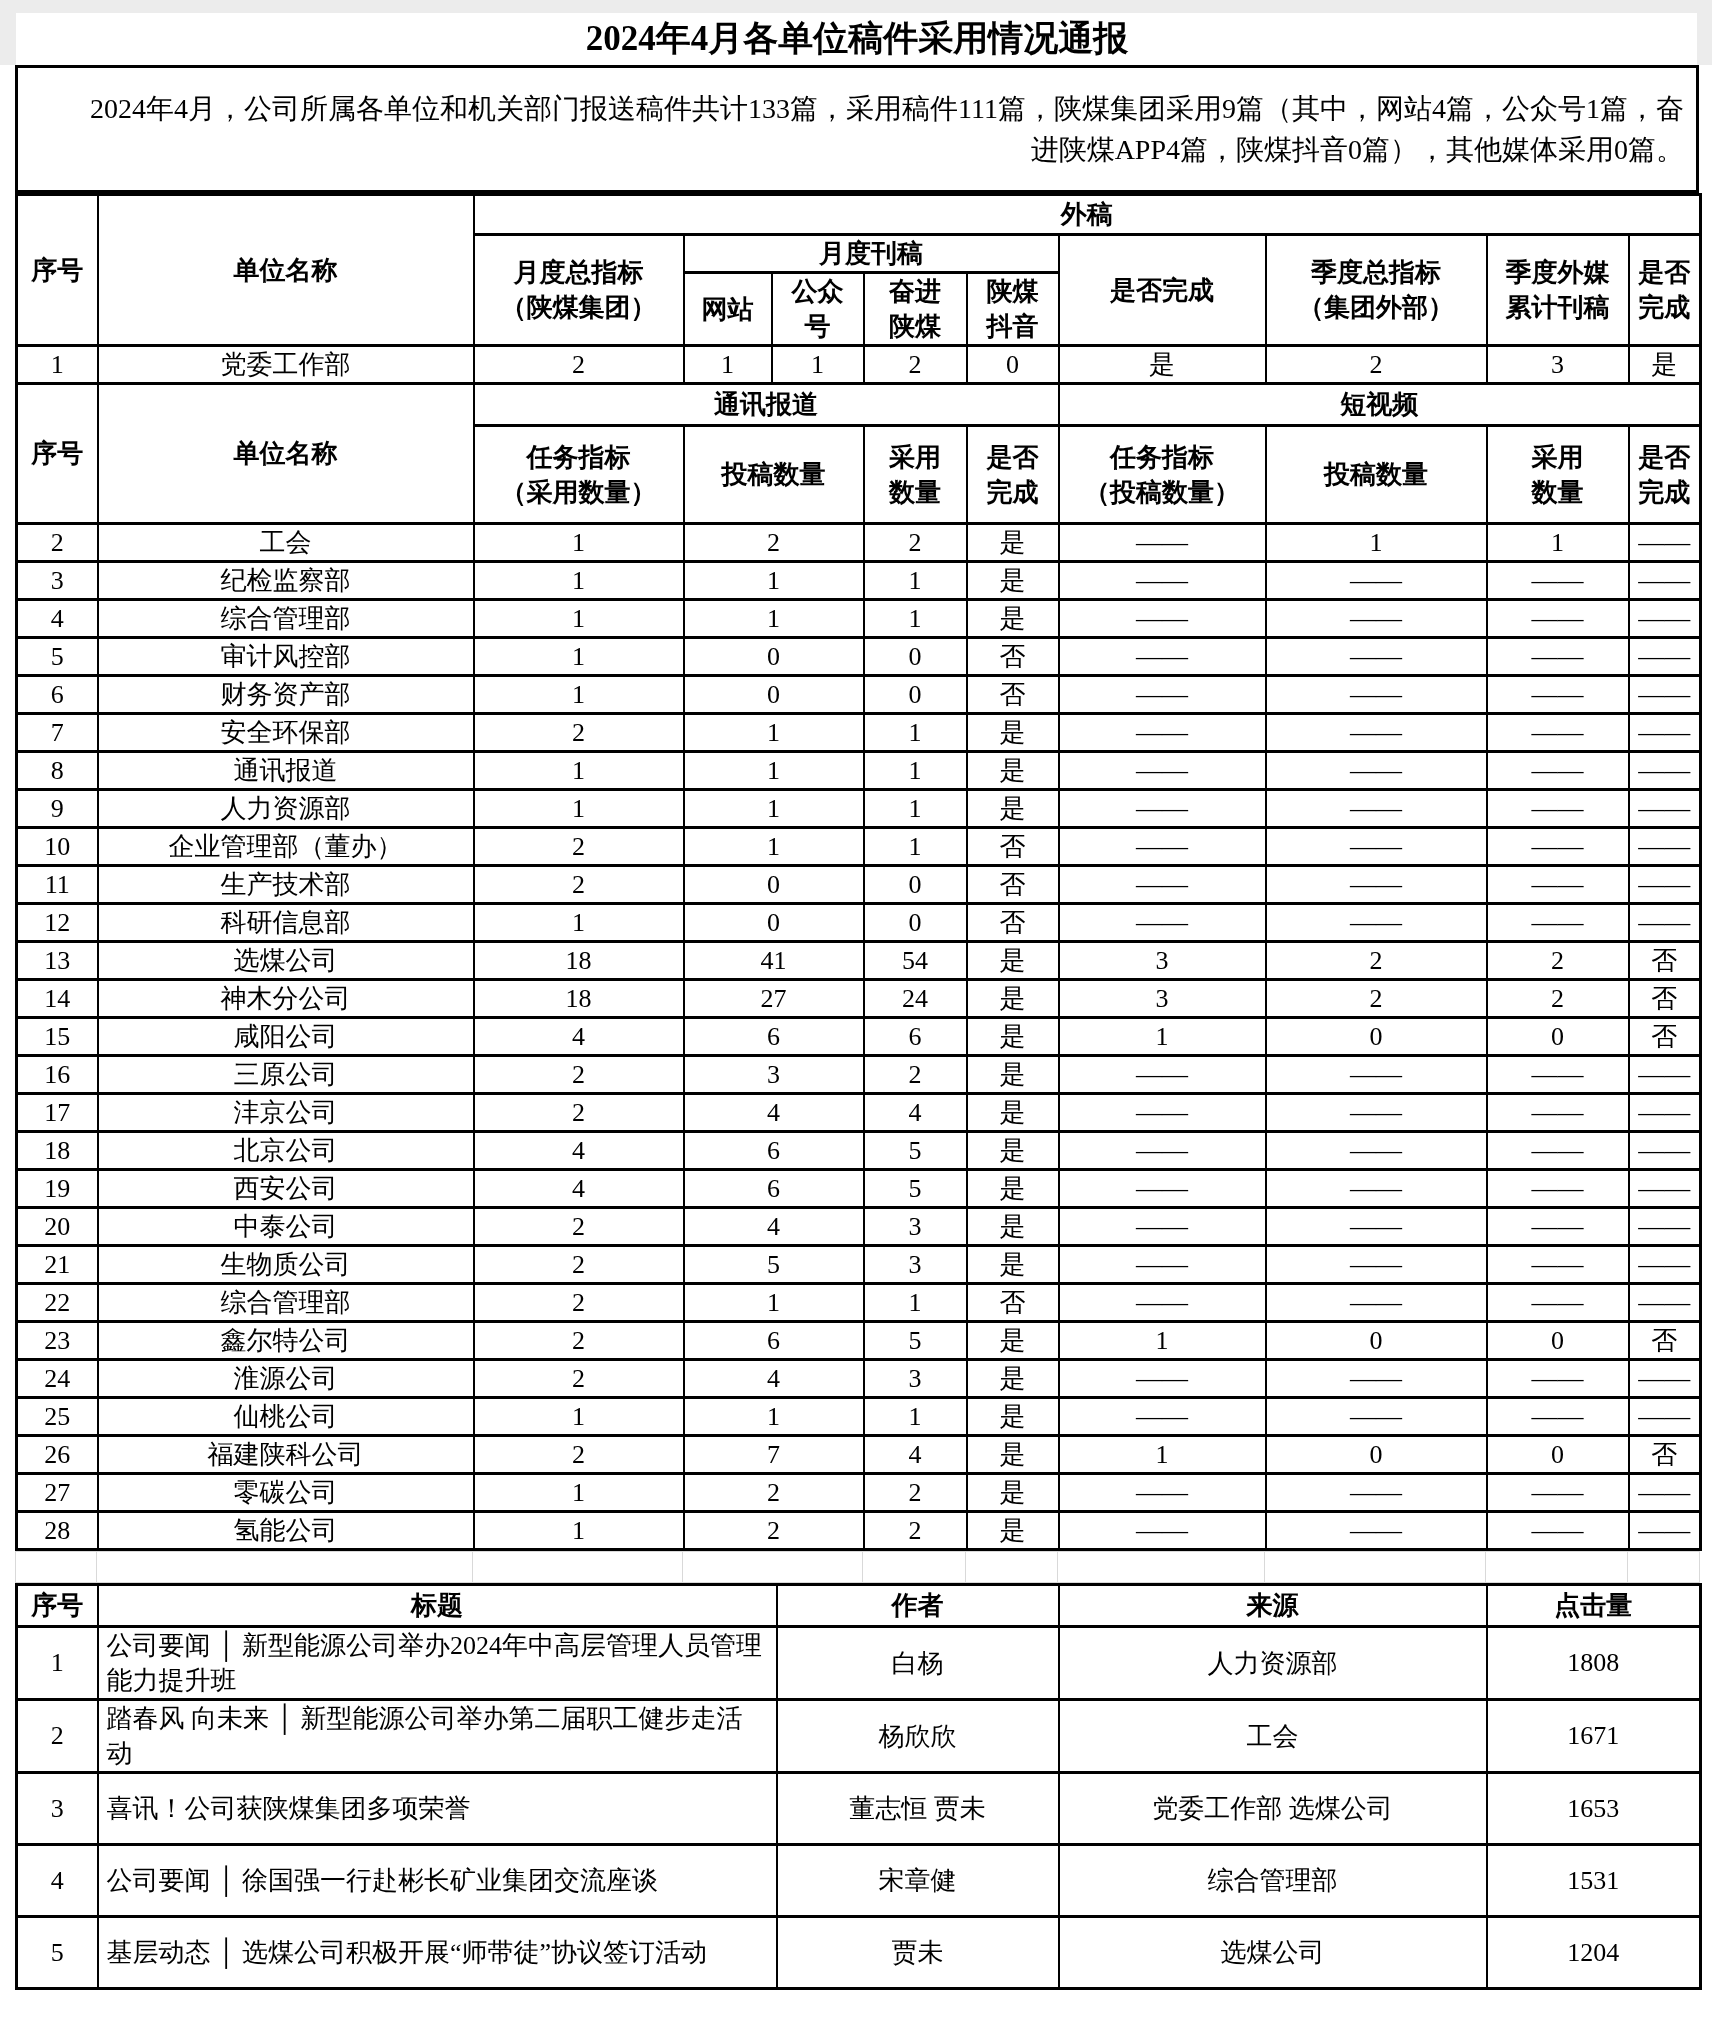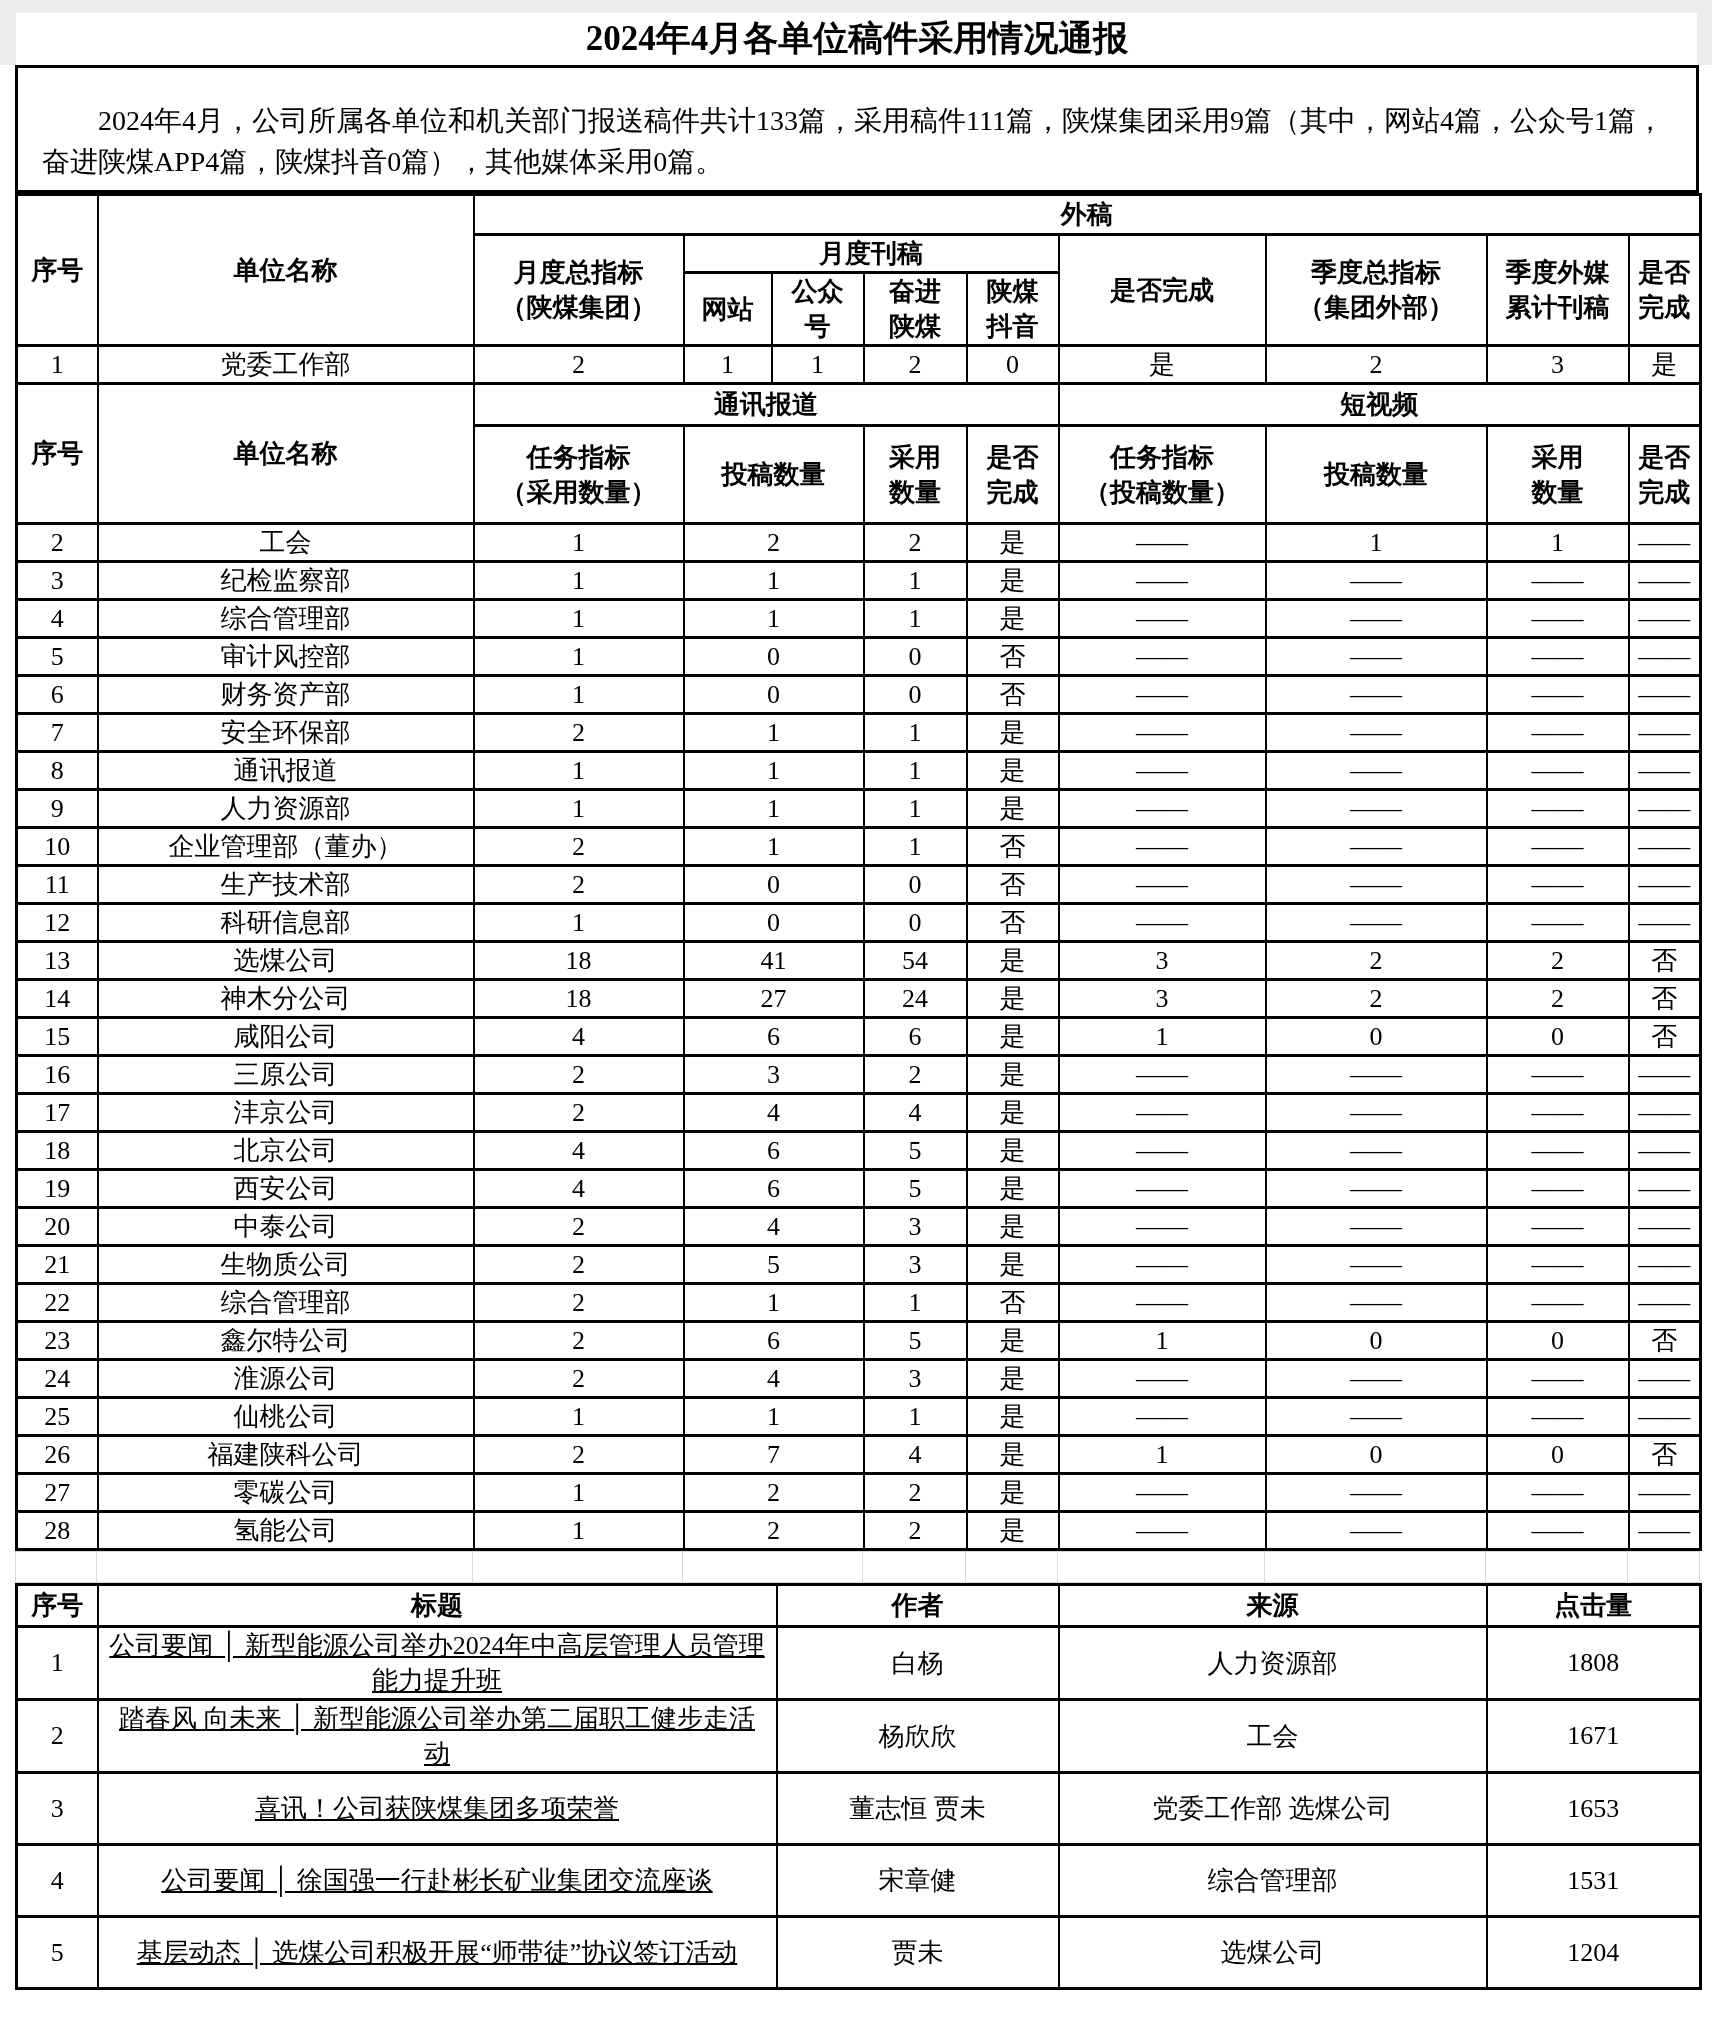--- a/index.html
+++ b/index.html
@@ -21,21 +21,21 @@
     width:1682px;margin-left:16px;height:52px;line-height:52px;
     text-align:center;font-size:35px;font-weight:bold;
     white-space:nowrap;overflow:hidden;
   }
   .intro-box{
     box-sizing:border-box;width:1684px;margin-left:15px;height:128px;
     border:3px solid #000;
     font-size:28px;line-height:41px;
     padding:20px 12px 0 12px;
   }
-  .intro-box p{margin:12px;text-indent:2em;}
+  .intro-box p{margin:0;text-indent:2em;text-align:right;}
 
   table{border-collapse:collapse;table-layout:fixed;margin-left:15px;}
   .rpt{width:1684px;border:3px solid #000;}
   .rpt th,.rpt td{
     border:solid #000;border-width:3px 2px;
     padding:0;text-align:center;vertical-align:middle;
     font-size:26px;overflow:hidden;
   }
   .rpt th{font-weight:bold;white-space:pre-line;line-height:1.35;}
   .rpt td{font-weight:normal;}
@@ -51,21 +51,21 @@
     text-align:center;font-size:35px;font-weight:bold;white-space:nowrap;
   }
   .rank{width:1684px;border:3px solid #000;}
   .rank th,.rank td{
     border:solid #000;border-width:3px 2px;
     padding:0;text-align:center;vertical-align:middle;
     font-size:26px;overflow:hidden;
   }
   .rank th{font-weight:bold;height:39px;}
   .rank tr.rr{height:72px;}
-  .rank td.title-cell{text-align:center;padding:0 8px;line-height:35px;text-decoration:underline;}
+  .rank td.title-cell{text-align:left;padding:0 8px;line-height:35px;}
 </style>
 </head>
 <body>
 
 <div class="margin-strip" id="strip-top"></div>
 <div class="margin-strip" id="strip-left"></div>
 <div class="margin-strip" id="strip-right"></div>
 
 <div class="sheet">
 

